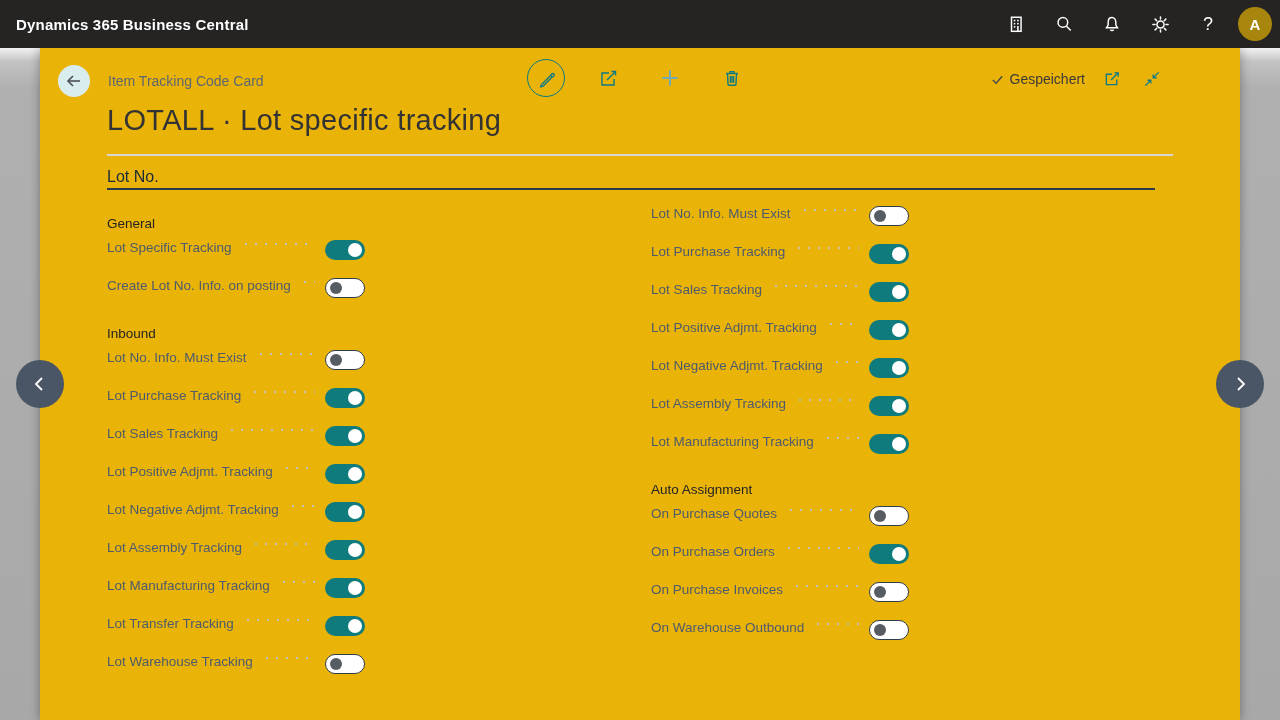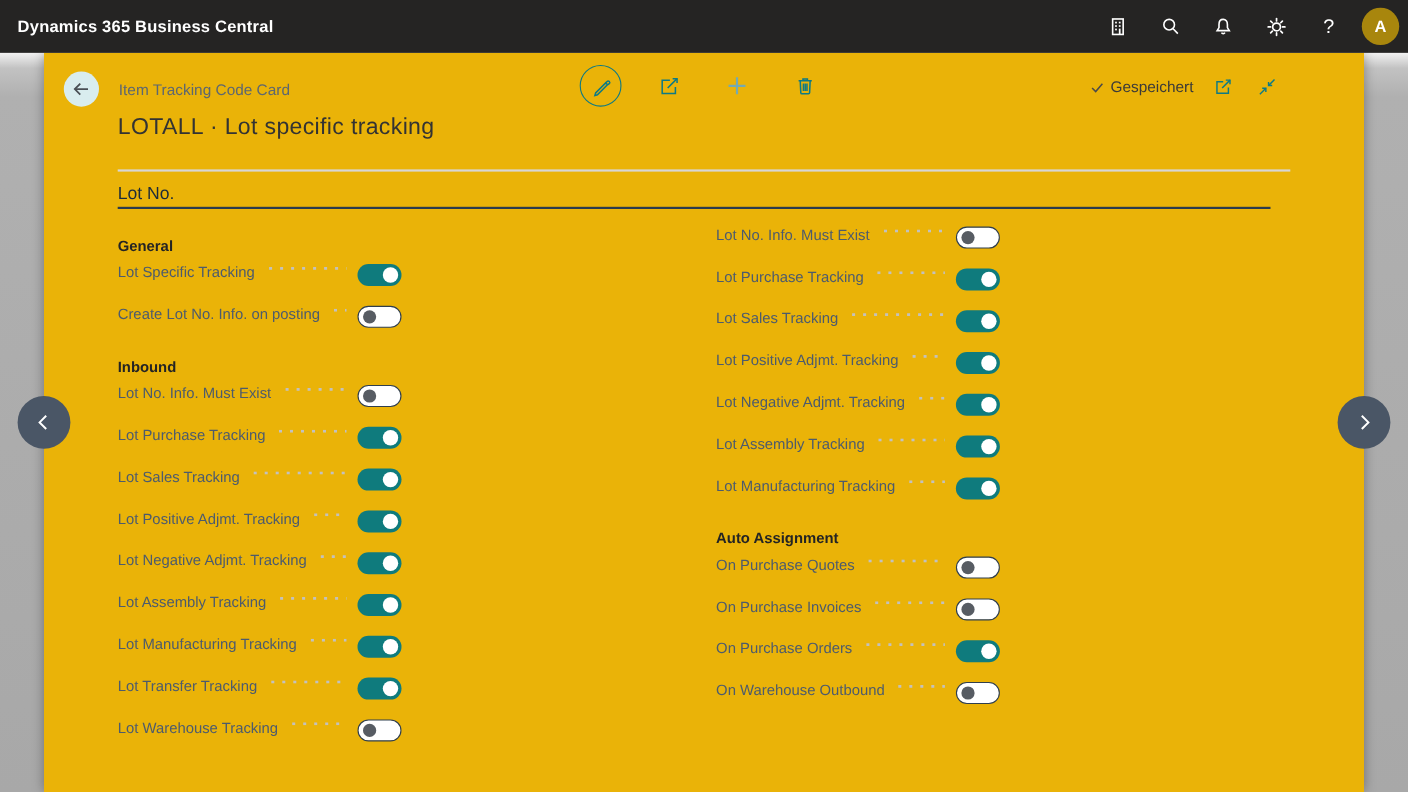--- a/index.html
+++ b/index.html
@@ -42,33 +42,33 @@
   .act svg { stroke:#0d7a85; fill:none; stroke-width:1.4; }
   .act.edit { border:1px solid #0d7a85; border-radius:50%; }
   .act.add svg { stroke:#74aab2; stroke-width:1.8; }
   .right-status { position:absolute; right:75px; top:18px; display:flex; align-items:center; gap:14px; }
   .saved { display:flex; align-items:center; gap:5px; font-size:14px; color:#3b3a39; }
   .saved svg { stroke:#4a4a4a; fill:none; stroke-width:1.5; }
   .hdr-mini { width:26px; height:26px; display:flex; align-items:center; justify-content:center; cursor:pointer; }
   .hdr-mini svg { stroke:#0d7a85; fill:none; stroke-width:1.4; }
 
   
-  .record-title { position:absolute; left:67px; top:56px; font-size:21px; font-weight:200;
+  .record-title { position:absolute; left:67px; top:56px; font-size:29px; font-weight:200;
                   color:#333; letter-spacing:.3px; }
   .divider { position:absolute; left:67px; top:106px; width:1066px; height:2px; background:#d8d6d4; }
   .field-label { position:absolute; left:67px; top:120px; font-size:16px; color:#1c2b3a;text-align:right; }
   .field-input { position:absolute; left:67px; top:122px; width:1048px; height:20px;
                  border-bottom:2px solid #2b3b4d; cursor:text; }
 
   
   .col { position:absolute; top:158px; width:258px; }
   .col-left  { left:67px; }
   .col-right { left:611px; }
   .sec-header { height:34px; display:flex; align-items:center; font-size:13.5px;
-                font-weight:700; color:#242424; }
+                font-weight:400; color:#242424; }
   .trow { height:38px; display:flex; }
   .trow .lbl { font-size:13.5px; color:#4d5b6d; white-space:nowrap; }
   .trow .dots { flex:1; height:4px; margin:2px 10px 0 9px;
         background-image:radial-gradient(circle,#c3c1bf 1.4px,transparent 1.5px);
         background-size:10px 4px; background-repeat:repeat-x; background-position:left center; }
   .toggle { width:40px; height:20px; border-radius:10px; position:relative; flex:none; cursor:pointer; }
   .toggle.on { background:#0f7b7d; }
   .toggle.on .knob { position:absolute; right:3px; top:3px; width:14px; height:14px;
                      border-radius:50%; background:#fff; }
   .toggle.off { background:#fff; border:1.5px solid #2f3e4e; }
@@ -345,30 +345,30 @@
       </div>
       <div class="sec-header">Auto Assignment</div>
       <div class="trow">
         <span class="lbl">On Purchase Quotes</span>
         <span class="dots"></span>
         <div class="toggle off" role="switch" aria-checked="false">
           <div class="knob"></div>
         </div>
       </div>
       <div class="trow">
+        <span class="lbl">On Purchase Orders</span>
+        <span class="dots"></span>
+        <div class="toggle on" role="switch" aria-checked="true">
+          <div class="knob"></div>
+        </div>
+      </div>
+      <div class="trow">
         <span class="lbl">On Purchase Invoices</span>
         <span class="dots"></span>
         <div class="toggle off" role="switch" aria-checked="false">
-          <div class="knob"></div>
-        </div>
-      </div>
-      <div class="trow">
-        <span class="lbl">On Purchase Orders</span>
-        <span class="dots"></span>
-        <div class="toggle on" role="switch" aria-checked="true">
           <div class="knob"></div>
         </div>
       </div>
       <div class="trow">
         <span class="lbl">On Warehouse Outbound</span>
         <span class="dots"></span>
         <div class="toggle off" role="switch" aria-checked="false">
           <div class="knob"></div>
         </div>
       </div>

